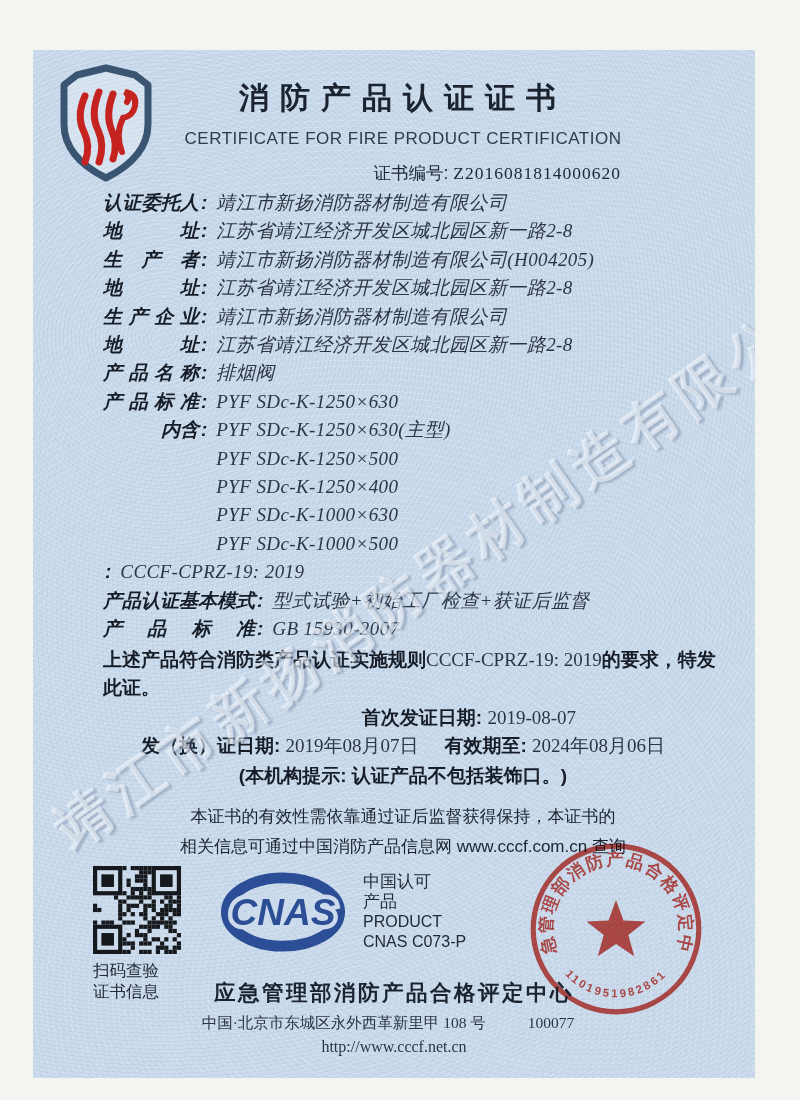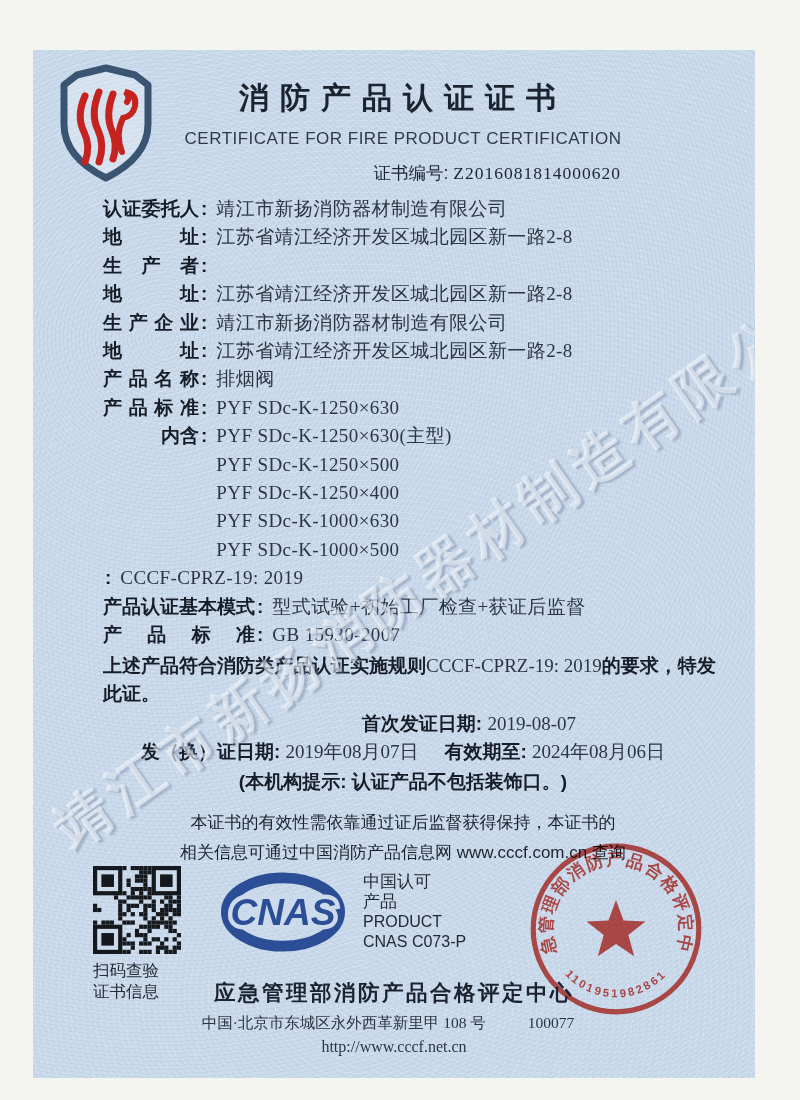--- a/index.html
+++ b/index.html
@@ -41,21 +41,21 @@
     text-align:center; margin-top:10px; font-size:17px; letter-spacing:.5px;
     color:#303a49;
   }
   .certno {
     text-align:right; padding-right:82px; margin-top:12px; font-size:17.5px;
     color:#1d2634;
   }
   .certno .num { font-family:"Liberation Serif", serif; letter-spacing:1px; }
 
   
-  .fields { margin-top:10px; }
+  .fields { margin-top:4px;font-style:italic; }
   .row { display:flex; align-items:baseline; line-height:28.4px; font-size:19px; }
   .lbl {
     display:inline-block; width:96px; flex:0 0 96px;
     font-weight:bold; color:#161d28;
     text-align:justify; text-align-last:justify;
   }
   .colon { font-weight:bold; color:#161d28; margin:0 9px 0 2px; }
   .colon.hid { visibility:hidden; }
   .val {
     font-family:"Liberation Serif", serif; color:#2c3543; letter-spacing:.4px;
@@ -129,20 +129,21 @@
           <span class="val">靖江市新扬消防器材制造有限公司</span>
         </div>
       <div class="row std">
           <span class="lbl">地址</span>
           <span class="colon">:</span>
           <span class="val">江苏省靖江经济开发区城北园区新一路2-8</span>
         </div>
       <div class="row std">
           <span class="lbl">生产者</span>
           <span class="colon">:</span>
+          <span class="val">靖江市新扬消防器材制造有限公司(H004205)</span>
         </div>
       <div class="row std">
           <span class="lbl">地址</span>
           <span class="colon">:</span>
           <span class="val">江苏省靖江经济开发区城北园区新一路2-8</span>
         </div>
       <div class="row std">
           <span class="lbl">生产企业</span>
           <span class="colon">:</span>
           <span class="val">靖江市新扬消防器材制造有限公司</span>

